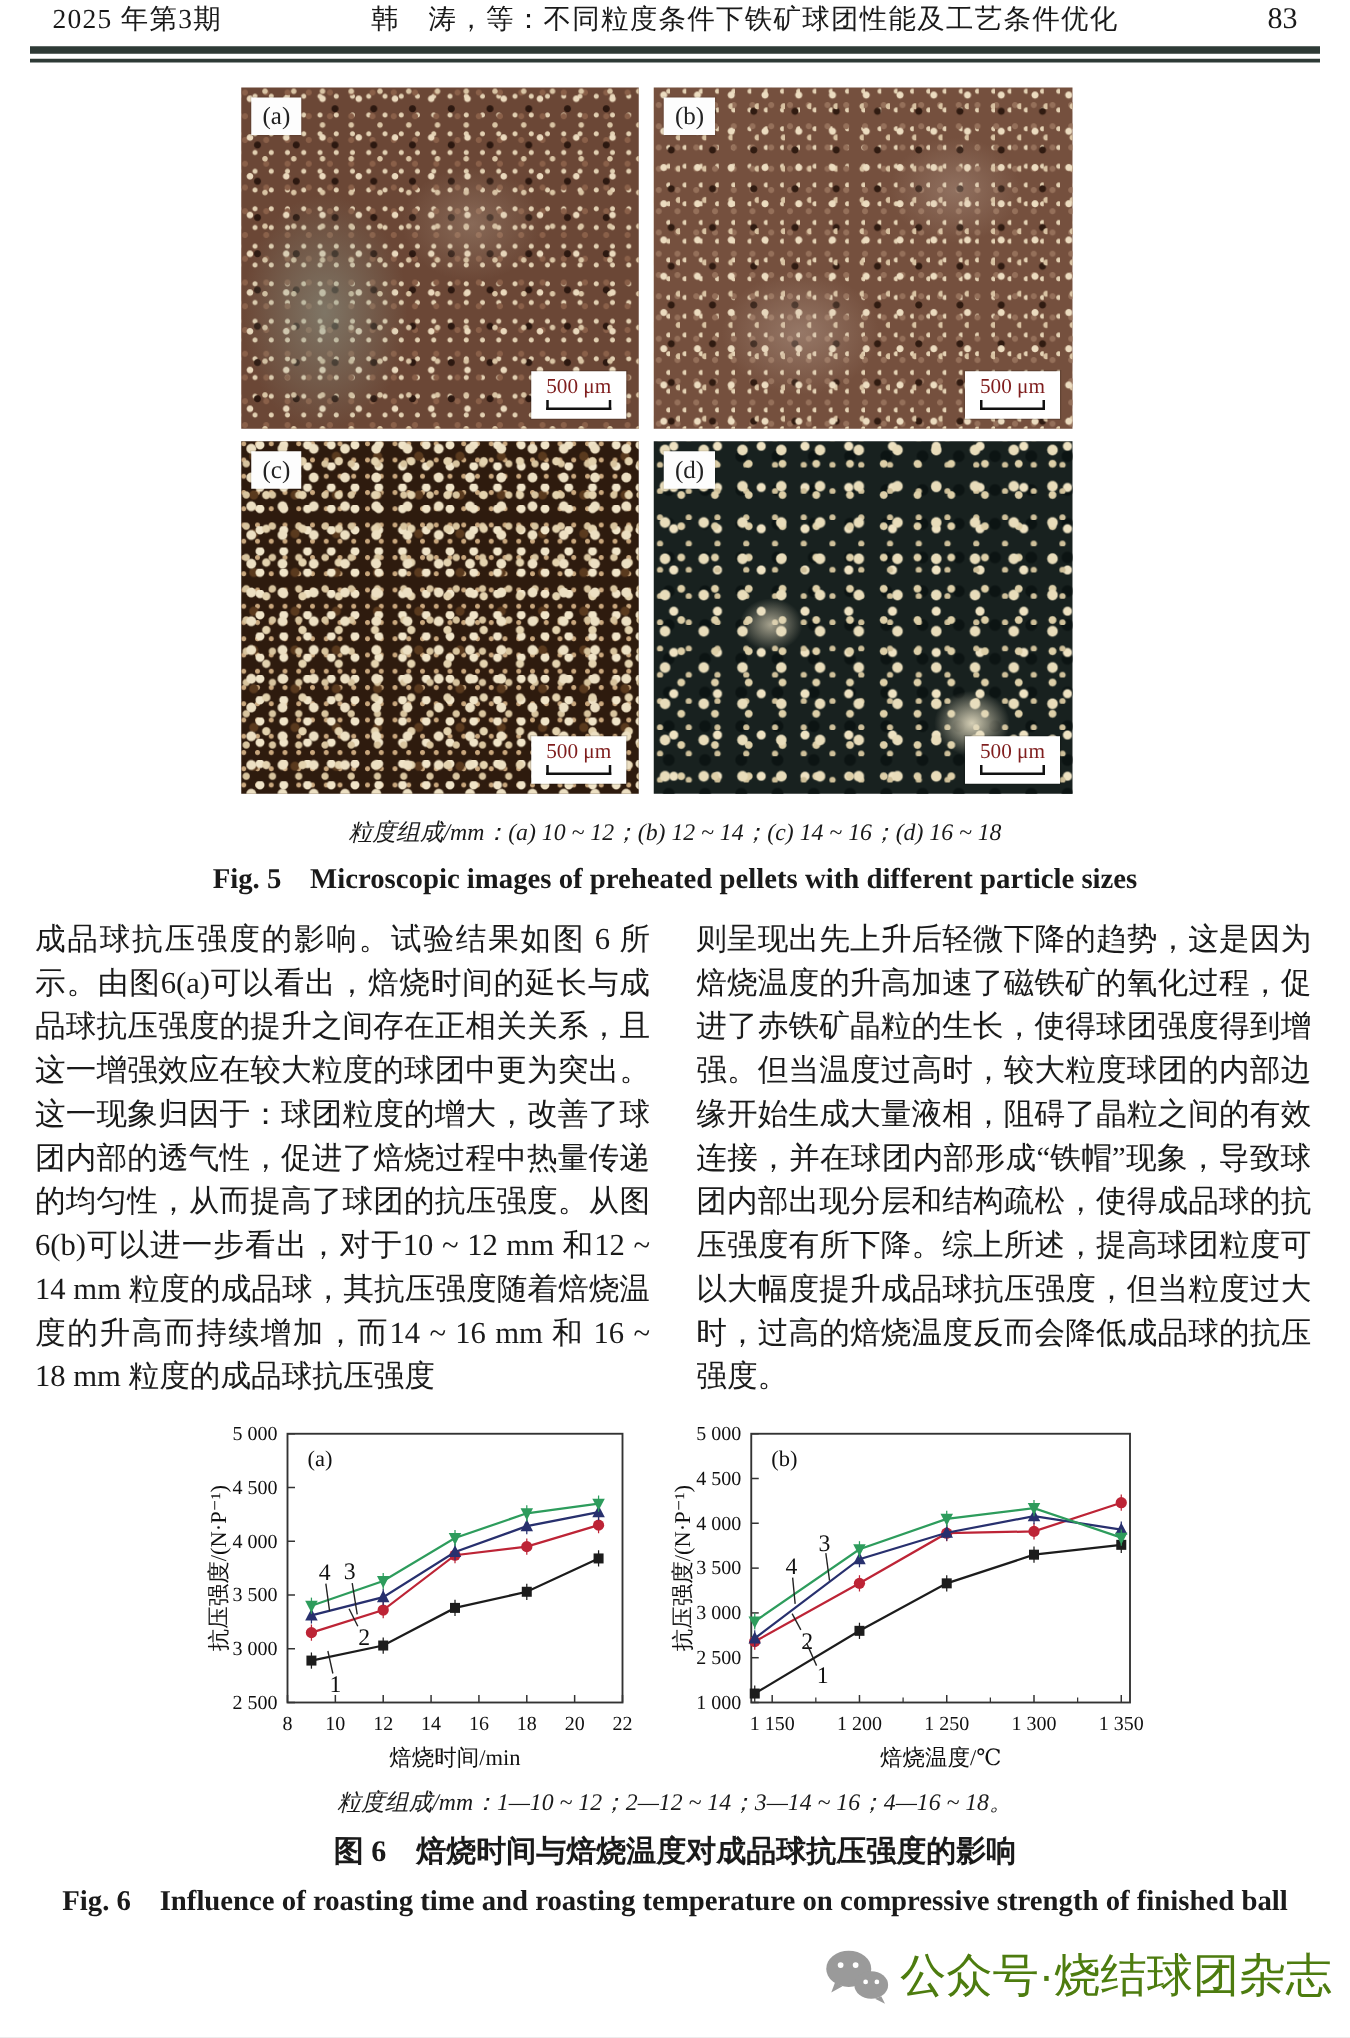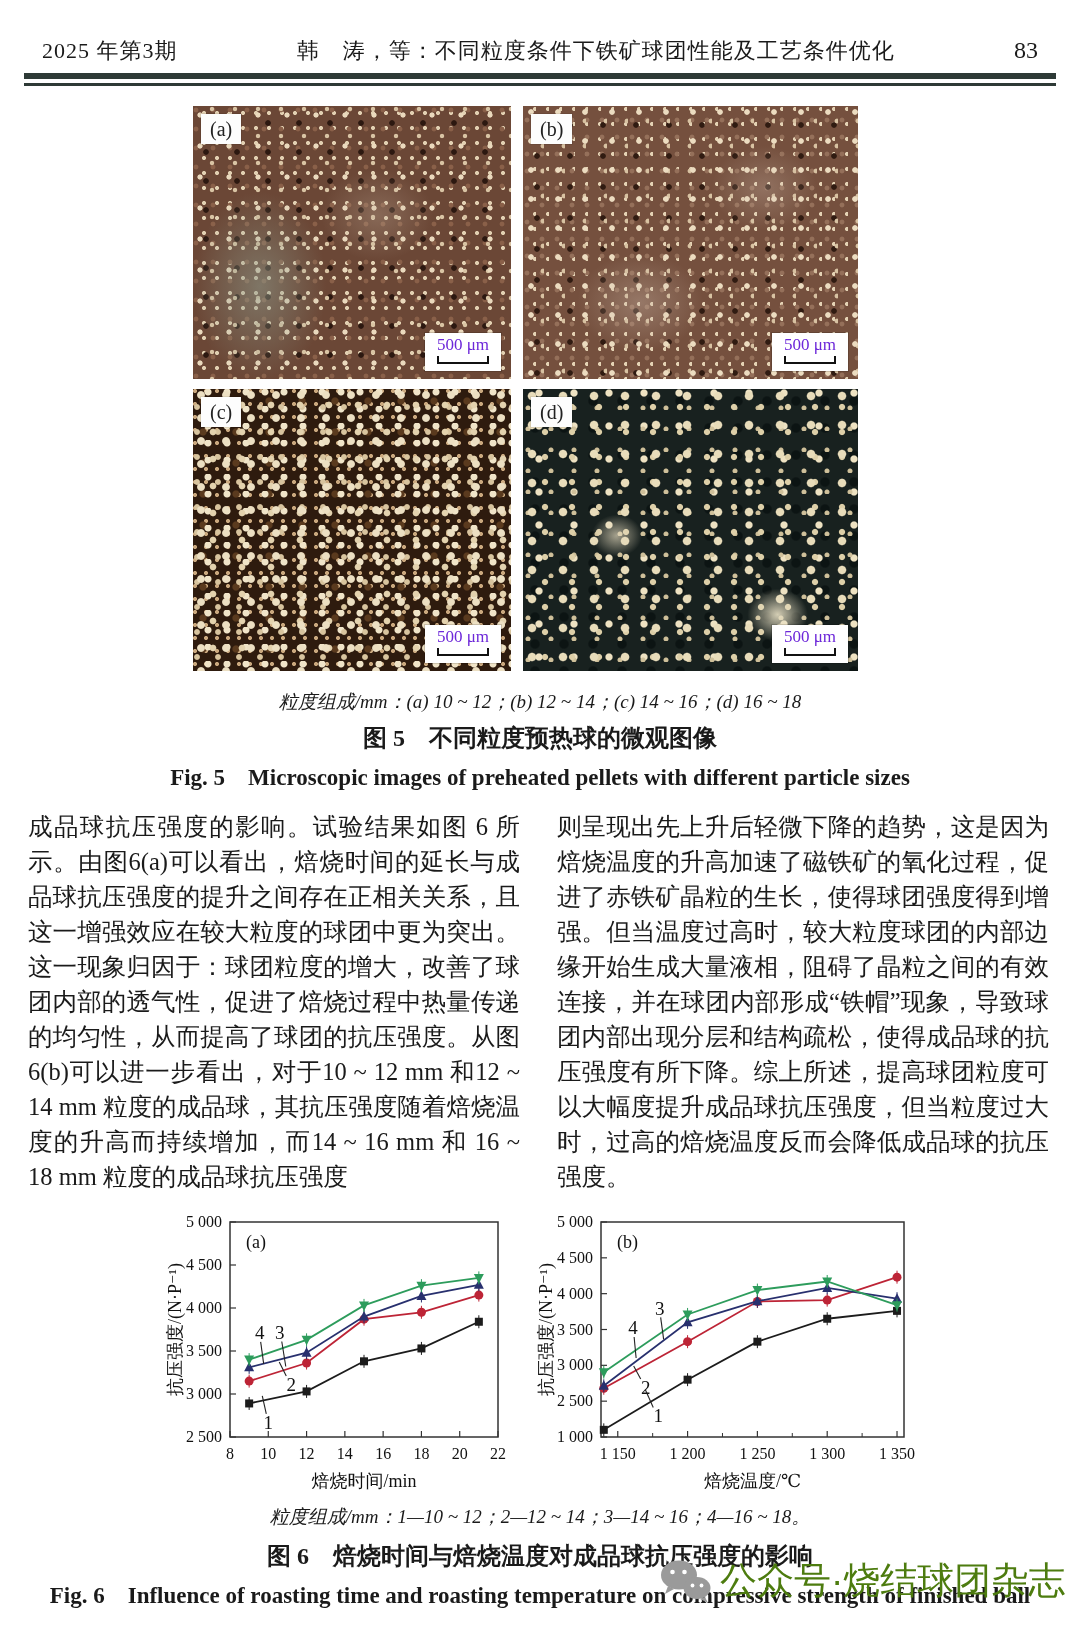--- a/index.html
+++ b/index.html
@@ -2,21 +2,21 @@
 <html><head>
 <meta charset="utf-8">
 <style>
   html,body{margin:0;padding:0;background:#888;}
   .page{
     position:relative;width:1080px;height:1630px;margin:0 auto;background:#ffffff;
     font-family:"Liberation Serif","DejaVu Serif",serif;color:#1a1a1a;overflow:hidden;
     border-bottom:2px solid #d9d9d9;
   }
   
-  .hdr{display:flex;justify-content:space-between;align-items:baseline;padding:16px 42px 0 42px;margin-top:20px;}
+  .hdr{display:flex;justify-content:space-between;align-items:baseline;padding:0 42px 0 42px;}
   .hdr .issue{font-size:22px;letter-spacing:1px;}
   .hdr .title{font-size:22px;letter-spacing:1px;}
   .hdr .pageno{font-size:24px;}
   .rule-wrap{margin:7px 24px 0 24px;}
   .rule-thick{border-top:6px solid #2e3a36;}
   .rule-thin{border-top:3px solid #2e3a36;margin-top:4px;}
 
   
   .fig5-grid{
     margin:20px 0 0 193px;width:665px;
@@ -25,21 +25,21 @@
   }
   .panel{position:relative;overflow:hidden;}
   .plabel{
     position:absolute;top:8px;left:8px;background:#fdfdfd;color:#222;
     padding:0 9px;font-size:20px;line-height:30px;box-shadow:0 0 0 1px rgba(0,0,0,.08);
   }
   .scalebar{
     position:absolute;right:10px;bottom:8px;background:#ffffff;
     padding:2px 12px 7px 12px;text-align:center;box-shadow:0 0 0 1px rgba(0,0,0,.15);
   }
-  .scalebar .txt{font-size:17px;color:#6d28d9;}
+  .scalebar .txt{font-size:17px;color:#7f1d1d;}
   .scalebar .bar{height:6px;margin-top:1px;border-bottom:2.5px solid #111;
     border-left:2.5px solid #111;border-right:2.5px solid #111;}
 
   
   .tex-a{
     background-color:#6b4736;
     background-image:
       radial-gradient(95px 135px at 21% 66%, rgba(143,156,141,.55), rgba(143,156,141,0) 70%),
       radial-gradient(80px 65px at 58% 40%, rgba(198,178,158,.32), rgba(198,178,158,0) 70%),
       radial-gradient(circle at 7px 9px, #ead9bd 2.2px, transparent 3px),
@@ -145,21 +145,20 @@
     <div class="panel tex-d">
       <span class="plabel">(d)</span>
       <div class="scalebar">
         <div class="txt">500 μm</div>
         <div class="bar"></div>
       </div>
     </div>
   </div>
 
   <div class="cap cap-particle">粒度组成/mm：(a) 10 ~ 12；(b) 12 ~ 14；(c) 14 ~ 16；(d) 16 ~ 18</div>
-  <div class="cap cap-cn">图 5　不同粒度预热球的微观图像</div>
   <div class="cap cap-en">Fig. 5　Microscopic images of preheated pellets with different particle sizes</div>
 
   <div class="cols">
     <div class="col">成品球抗压强度的影响。试验结果如图 6 所示。由图6(a)可以看出，焙烧时间的延长与成品球抗压强度的提升之间存在正相关关系，且这一增强效应在较大粒度的球团中更为突出。这一现象归因于：球团粒度的增大，改善了球团内部的透气性，促进了焙烧过程中热量传递的均匀性，从而提高了球团的抗压强度。从图6(b)可以进一步看出，对于10 ~ 12 mm 和12 ~ 14 mm 粒度的成品球，其抗压强度随着焙烧温度的升高而持续增加，而14 ~ 16 mm 和 16 ~ 18 mm 粒度的成品球抗压强度</div>
     <div class="col">则呈现出先上升后轻微下降的趋势，这是因为焙烧温度的升高加速了磁铁矿的氧化过程，促进了赤铁矿晶粒的生长，使得球团强度得到增强。但当温度过高时，较大粒度球团的内部边缘开始生成大量液相，阻碍了晶粒之间的有效连接，并在球团内部形成“铁帽”现象，导致球团内部出现分层和结构疏松，使得成品球的抗压强度有所下降。综上所述，提高球团粒度可以大幅度提升成品球抗压强度，但当粒度过大时，过高的焙烧温度反而会降低成品球的抗压强度。</div>
   </div>
 
   <div class="charts">
     <svg id="chart-a" width="345" height="285">
         <rect x="65" y="12" width="268" height="215" fill="none" stroke="#333" stroke-width="1.5"></rect>

